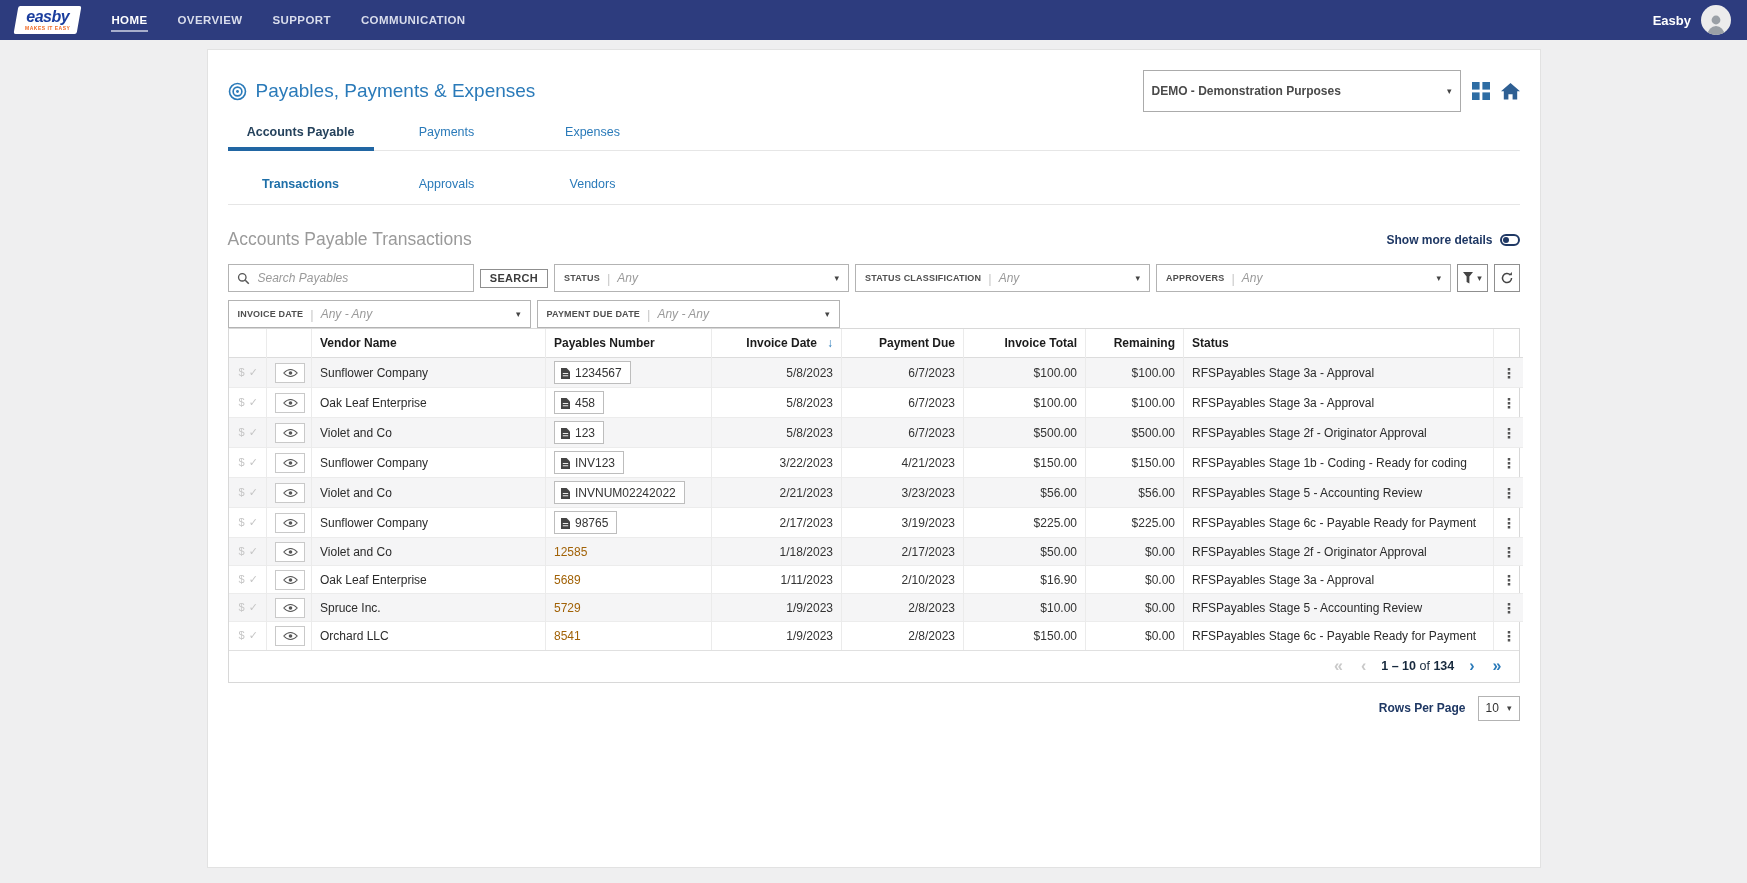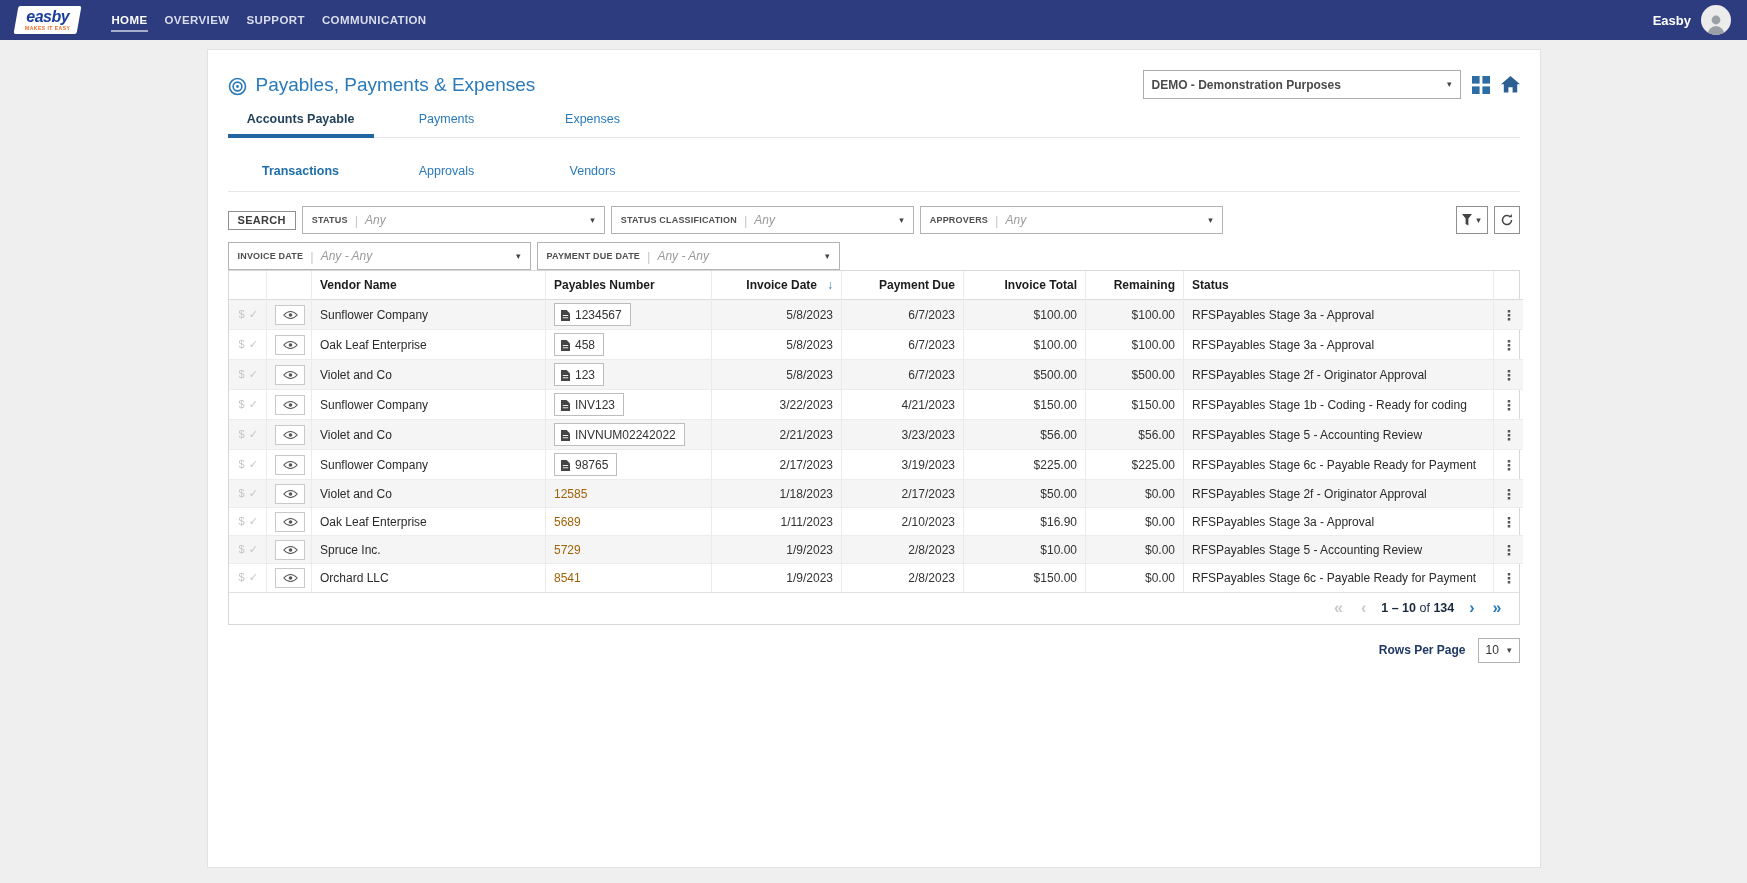--- a/index.html
+++ b/index.html
@@ -9,34 +9,34 @@
     background:#efeff0;
     font-family:"Liberation Sans","DejaVu Sans",sans-serif;
   }
 
   
   .topnav { height:40px; background:#2d3c7e; display:flex; align-items:center; padding:0 16px; }
   .logo { background:#fff; transform:skewX(-10deg); border-radius:2px; padding:3px 9px; cursor:pointer; }
   .logo-inner { transform:skewX(10deg); display:flex; flex-direction:column; align-items:center; line-height:1; }
   .logo-main { font-size:16px; font-weight:700; font-style:italic; color:#1b3e9e; letter-spacing:-0.5px; }
   .logo-sub { font-size:5px; color:#f26822; font-weight:700; letter-spacing:.5px; margin-top:1px; }
-  .nav-items { display:flex; margin-left:32px; gap:17px; }
+  .nav-items { display:flex; margin-left:32px; gap:30px; }
   .nav-item { font-size:11.5px; color:#d9ddec; letter-spacing:.4px; font-weight:600; cursor:pointer; padding:6px 0 4px; border-bottom:2px solid transparent; text-decoration:none; }
   .nav-item.active { color:#ffffff; border-bottom:2px solid #a7aecb; }
   .nav-right { margin-left:auto; display:flex; align-items:center; gap:10px; }
   .user-name { color:#fff; font-size:13px; font-weight:600; }
   .avatar { width:30px; height:30px; border-radius:50%; background:#ececec; display:flex; align-items:flex-end; justify-content:center; overflow:hidden; cursor:pointer; }
 
   
   .card { width:1334px; min-height:819px; margin:9px auto 0; background:#fff; border:1px solid #e2e2e2; padding:0 20px 30px; }
 
   .card-header { display:flex; align-items:center; justify-content:space-between; padding-top:20px; }
-  .page-title { display:flex; align-items:flex-end; gap:9px; color:#2a7ab9; font-size:19px; }
+  .page-title { display:flex; align-items:center; gap:9px; color:#2a7ab9; font-size:19px; }
   .header-right { display:flex; align-items:center; gap:11px; }
-  .company-select { width:318px; height:29px; border:1px solid #ababab; background:#fff; display:flex; align-items:center; justify-content:space-between; padding:0 8px; font-size:12px; font-weight:600; color:#4a4a4a; cursor:pointer; }
+  .company-select { width:318px; height:42px; border:1px solid #ababab; background:#fff; display:flex; align-items:center; justify-content:space-between; padding:0 8px; font-size:12px; font-weight:600; color:#4a4a4a; cursor:pointer; }
   .caret { font-size:9px; color:#444; line-height:1; }
   .icon-btn { cursor:pointer; display:flex; align-items:center; }
 
   
   .tabs-row { display:flex; border-bottom:1px solid #e6e6e6; }
   .tabs-row.primary { margin-top:16px; }
   .tab { width:146px; text-align:center; font-size:12.5px; color:#2a7ab9; cursor:pointer; }
   .primary .tab { padding:10px 0 13px; }
   .primary .tab.active { font-weight:700; color:#1e6fa8; }
   .secondary .tab { padding:13px 0 11px; position:relative; }
@@ -160,22 +160,38 @@
     <div class="tab active">Accounts Payable</div>
     <div class="tab">Payments</div>
     <div class="tab">Expenses</div>
   </div>
   <div class="tabs-row primary">
     <div class="tab active">Transactions</div>
     <div class="tab">Approvals</div>
     <div class="tab">Vendors</div>
   </div>
 
+  <div class="section-header">
+    <div class="section-title">Accounts Payable Transactions</div>
+    <div class="show-more">
+      <span>Show more details</span>
+      <span class="toggle-pill">
+          <span class="toggle-knob"></span>
+        </span>
+    </div>
+  </div>
 
   <div class="filters-row">
+    <div class="search-box">
+      <svg width="13" height="13" viewBox="0 0 16 16">
+        <circle cx="6.5" cy="6.5" r="4.6" fill="none" stroke="#555" stroke-width="1.6"></circle>
+        <line x1="10.2" y1="10.2" x2="14.5" y2="14.5" stroke="#555" stroke-width="1.8"></line>
+      </svg>
+      <input type="text" placeholder="Search Payables" style="">
+    </div>
     <button class="search-btn">SEARCH</button>
     <div class="filter-select w300">
       <span class="f-label">STATUS</span>
       <span class="f-div">|</span>
       <span class="f-value">Any</span>
       <span class="caret">▾</span>
     </div>
     <div class="filter-select w300">
       <span class="f-label">STATUS CLASSIFICATION</span>
       <span class="f-div">|</span>

